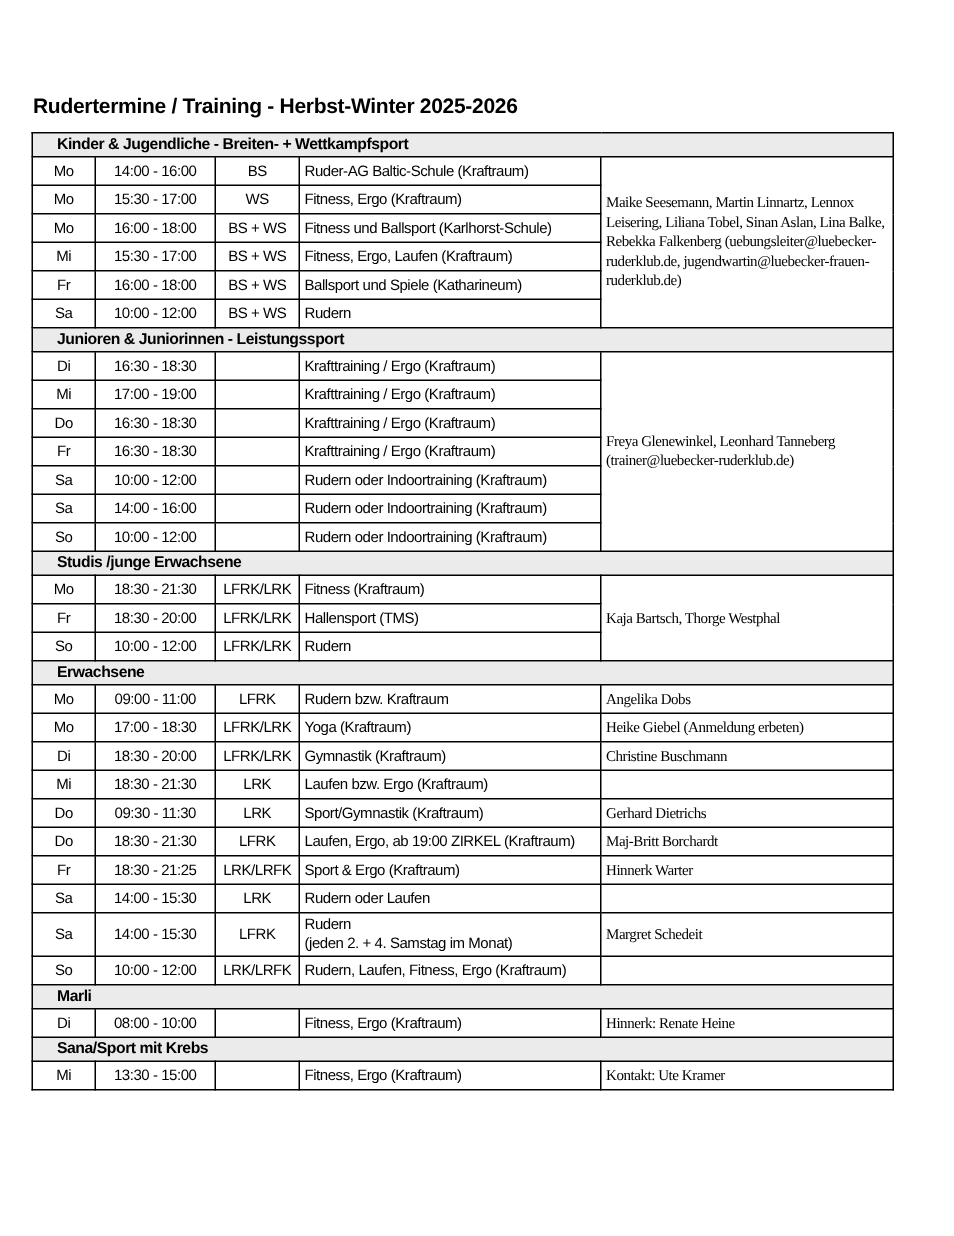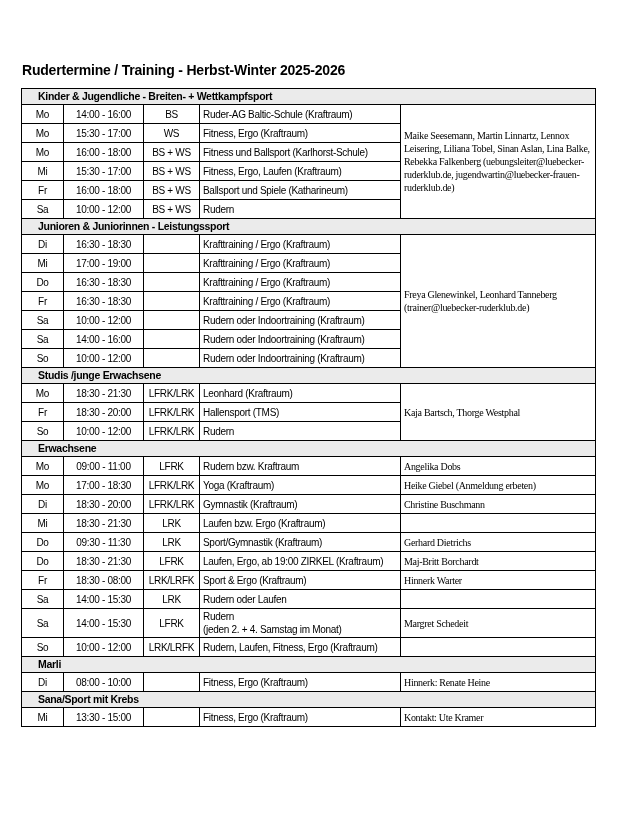--- a/index.html
+++ b/index.html
@@ -145,21 +145,21 @@
           <td class="code"></td>
           <td class="activity">Rudern oder Indoortraining (Kraftraum)</td>
         </tr>
         <tr class="section">
           <td colspan="5">Studis /junge Erwachsene</td>
         </tr>
         <tr class="data">
           <td class="day">Mo</td>
           <td class="time">18:30 - 21:30</td>
           <td class="code">LFRK/LRK</td>
-          <td class="activity">Leonhard (Kraftraum)</td>
+          <td class="activity">Fitness (Kraftraum)</td>
           <td class="contact" rowspan="3">Kaja Bartsch, Thorge Westphal</td>
         </tr>
         <tr class="data">
           <td class="day">Fr</td>
           <td class="time">18:30 - 20:00</td>
           <td class="code">LFRK/LRK</td>
           <td class="activity">Hallensport (TMS)</td>
         </tr>
         <tr class="data">
           <td class="day">So</td>
@@ -207,21 +207,21 @@
         </tr>
         <tr class="data">
           <td class="day">Do</td>
           <td class="time">18:30 - 21:30</td>
           <td class="code">LFRK</td>
           <td class="activity">Laufen, Ergo, ab 19:00 ZIRKEL (Kraftraum)</td>
           <td class="contact">Maj-Britt Borchardt</td>
         </tr>
         <tr class="data">
           <td class="day">Fr</td>
-          <td class="time">18:30 - 08:00</td>
+          <td class="time">18:30 - 21:25</td>
           <td class="code">LRK/LRFK</td>
           <td class="activity">Sport &amp; Ergo (Kraftraum)</td>
           <td class="contact">Hinnerk Warter</td>
         </tr>
         <tr class="data">
           <td class="day">Sa</td>
           <td class="time">14:00 - 15:30</td>
           <td class="code">LRK</td>
           <td class="activity">Rudern oder Laufen</td>
           <td class="contact"></td>

